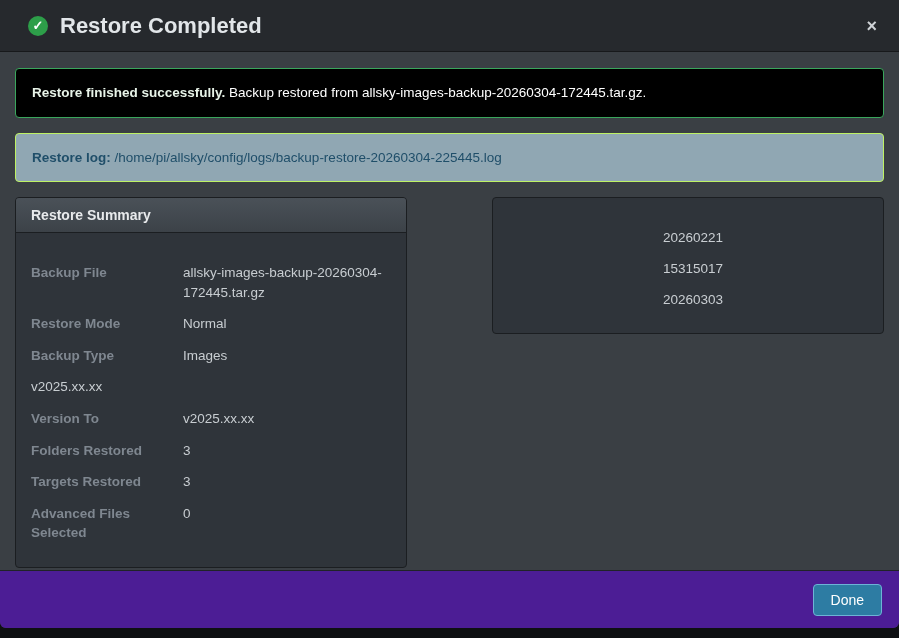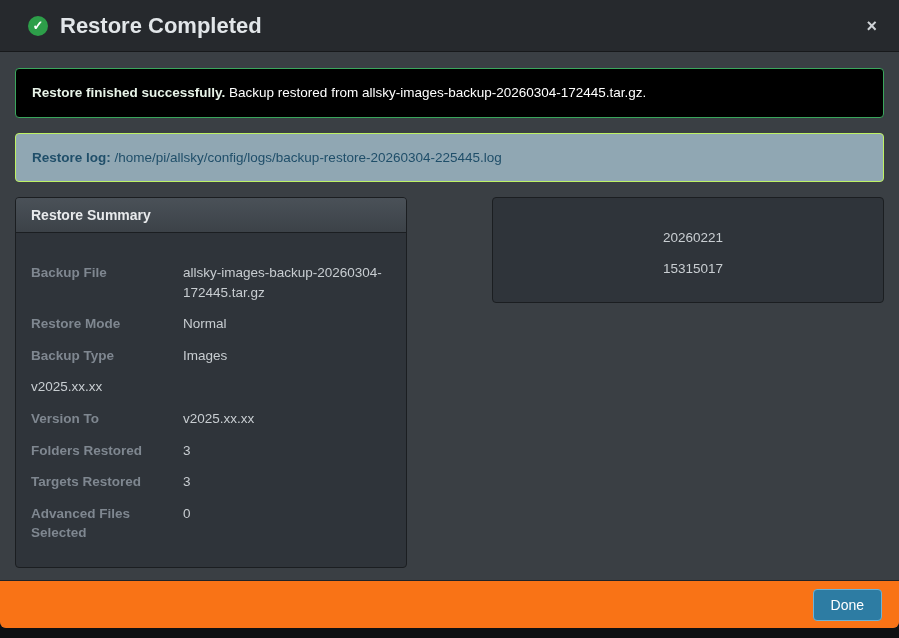--- a/index.html
+++ b/index.html
@@ -125,22 +125,22 @@
   }
   .folder-item {
     font-size: 13.5px;
     color: #c9ced2;
     padding: 8px 0 8px 10px;
     text-align: center;
   }
   
   .modal-footer {
     flex: 0 0 auto;
-    height: 48px;
-    background: #f97316;
+    height: 58px;
+    background: #4c1d95;
     border-top: 1px solid #202327;
     display: flex;
     align-items: center;
     justify-content: flex-end;
     padding: 0 17px;
   }
   .done-btn {
     background: #2d7ca3;
     border: 1px solid #6db3d6;
     color: #ffffff;
@@ -217,20 +217,21 @@
             <div class="summary-value">0</div>
           </div>
 
         </div>
       </div>
 
       <div class="panel">
         <div class="panel-body">
           <div class="folder-item">20260221</div>
           <div class="folder-item">15315017</div>
+          <div class="folder-item">20260303</div>
         </div>
       </div>
 
     </div>
   </div>
 
   <div class="modal-footer">
     <button class="done-btn">Done</button>
   </div>
 

